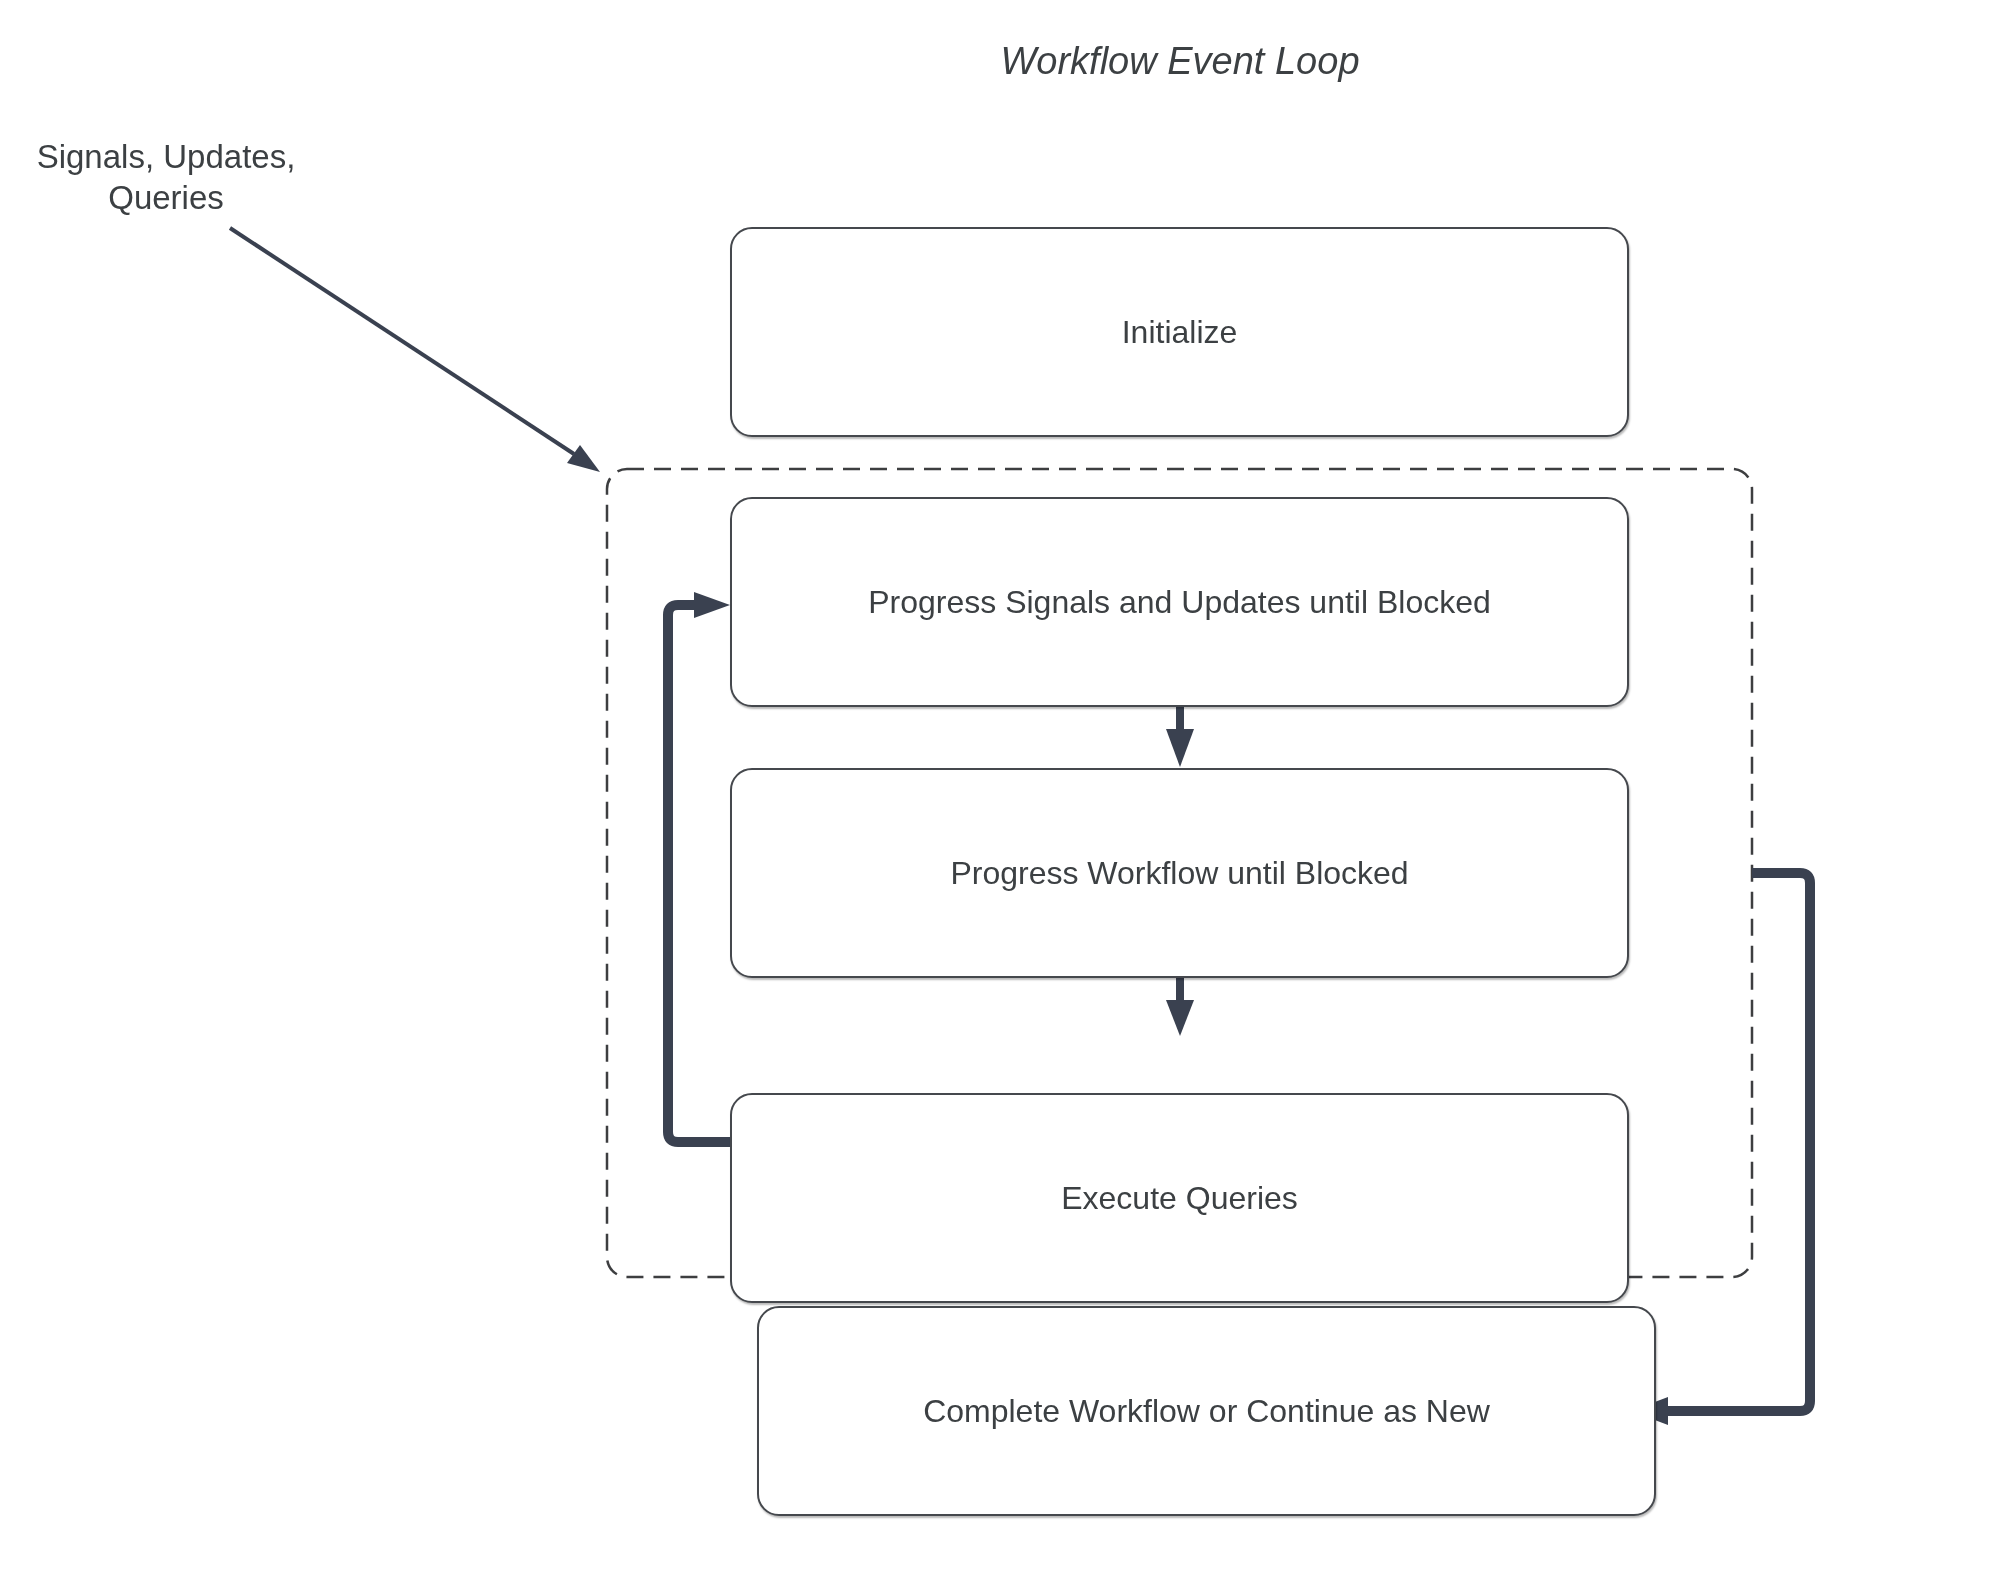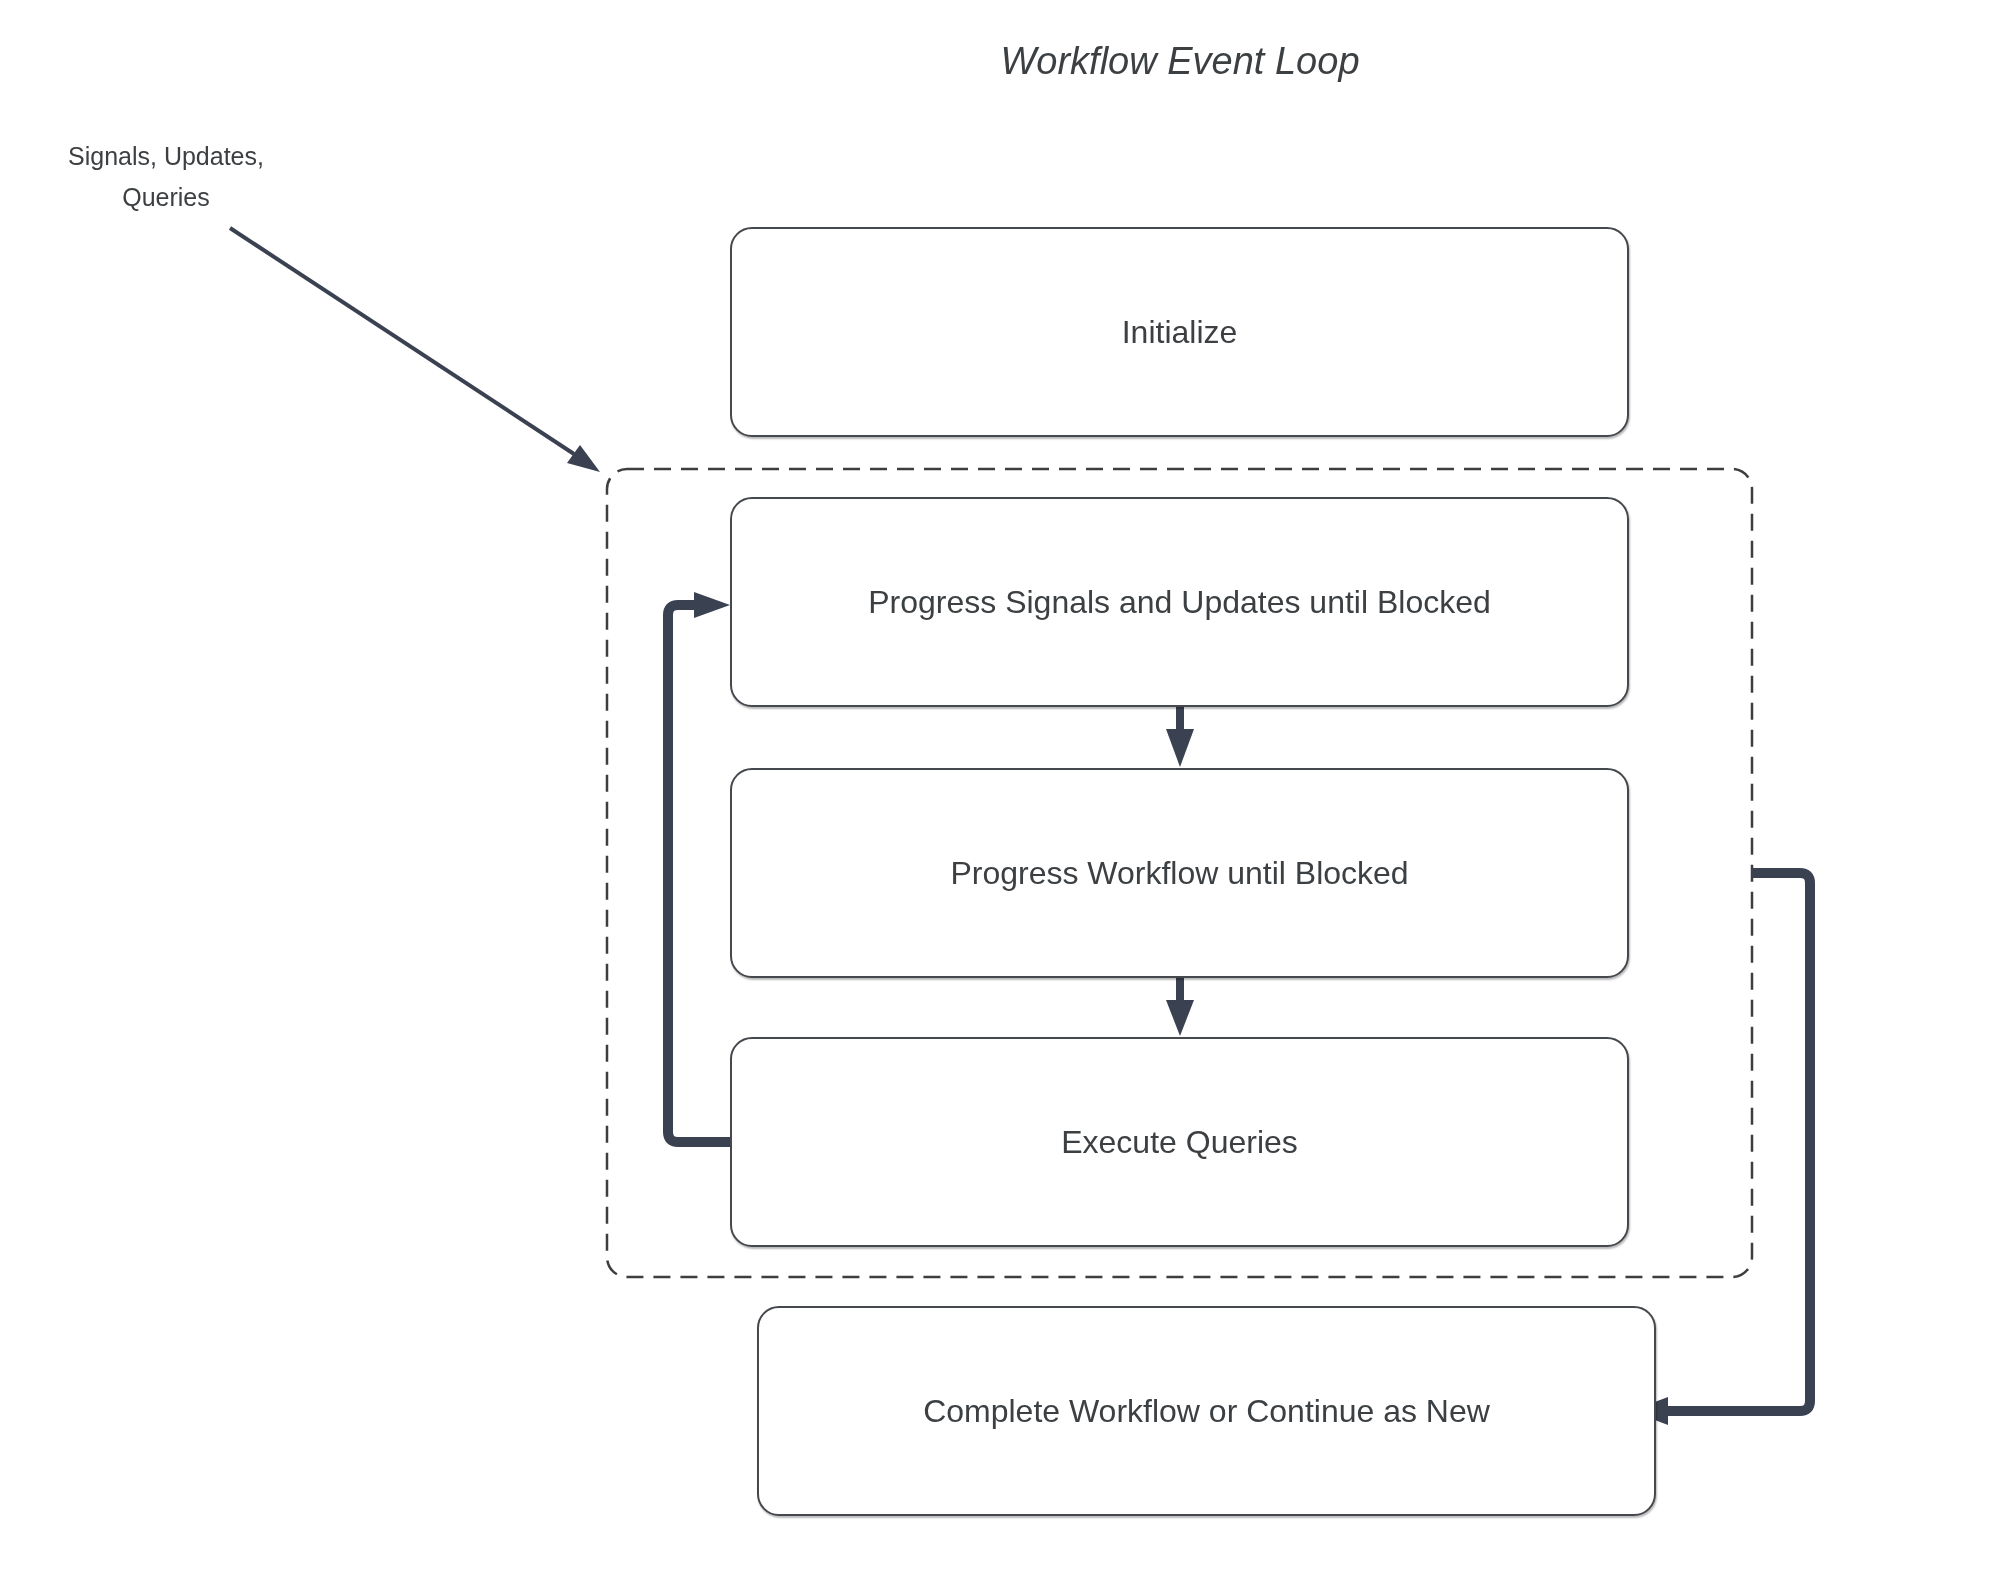--- a/index.html
+++ b/index.html
@@ -23,21 +23,21 @@
     position: absolute;
     left: 680px; top: 36px; width: 1000px; height: 50px;
     font-size: 38px; font-style: italic;
     line-height: 50px; text-align: center;
     color: var(--text);
   }
 
   .annotation {
     position: absolute;
     left: 10px; top: 136px; width: 312px;
-    font-size: 25px; line-height: 41px;
+    font-size: 33px; line-height: 41px;
     text-align: center;
     white-space: pre-line;
     color: var(--text);
   }
 
   .node {
     position: absolute;
     left: 730px; width: 899px; height: 210px;
     background: var(--background);
     border: 2px solid var(--node-border);
@@ -45,21 +45,21 @@
     box-shadow: 1px 2px 2px rgba(0,0,0,0.28);
     display: flex; align-items: center; justify-content: center;
     text-align: center;
   }
   .node span {
     font-size: 32px; color: var(--text); padding: 0 30px;
   }
   .node-initialize        { top: 227px; }
   .node-progress-signals  { top: 497px; }
   .node-progress-workflow { top: 768px; }
-  .node-execute-queries   { top: 1037px; }
+  .node-execute-queries   { top: 1093px; }
   .node-complete          { top: 1306px; margin-left: 27px; }
 
   svg.connector-layer {
     position: absolute; left: 0; top: 0;
     width: 2006px; height: 1576px;
     pointer-events: none;
   }
   .conn  { stroke: var(--connector); fill: none; }
   .head  { fill: var(--connector); stroke: none; }
   .dashed-rect {

